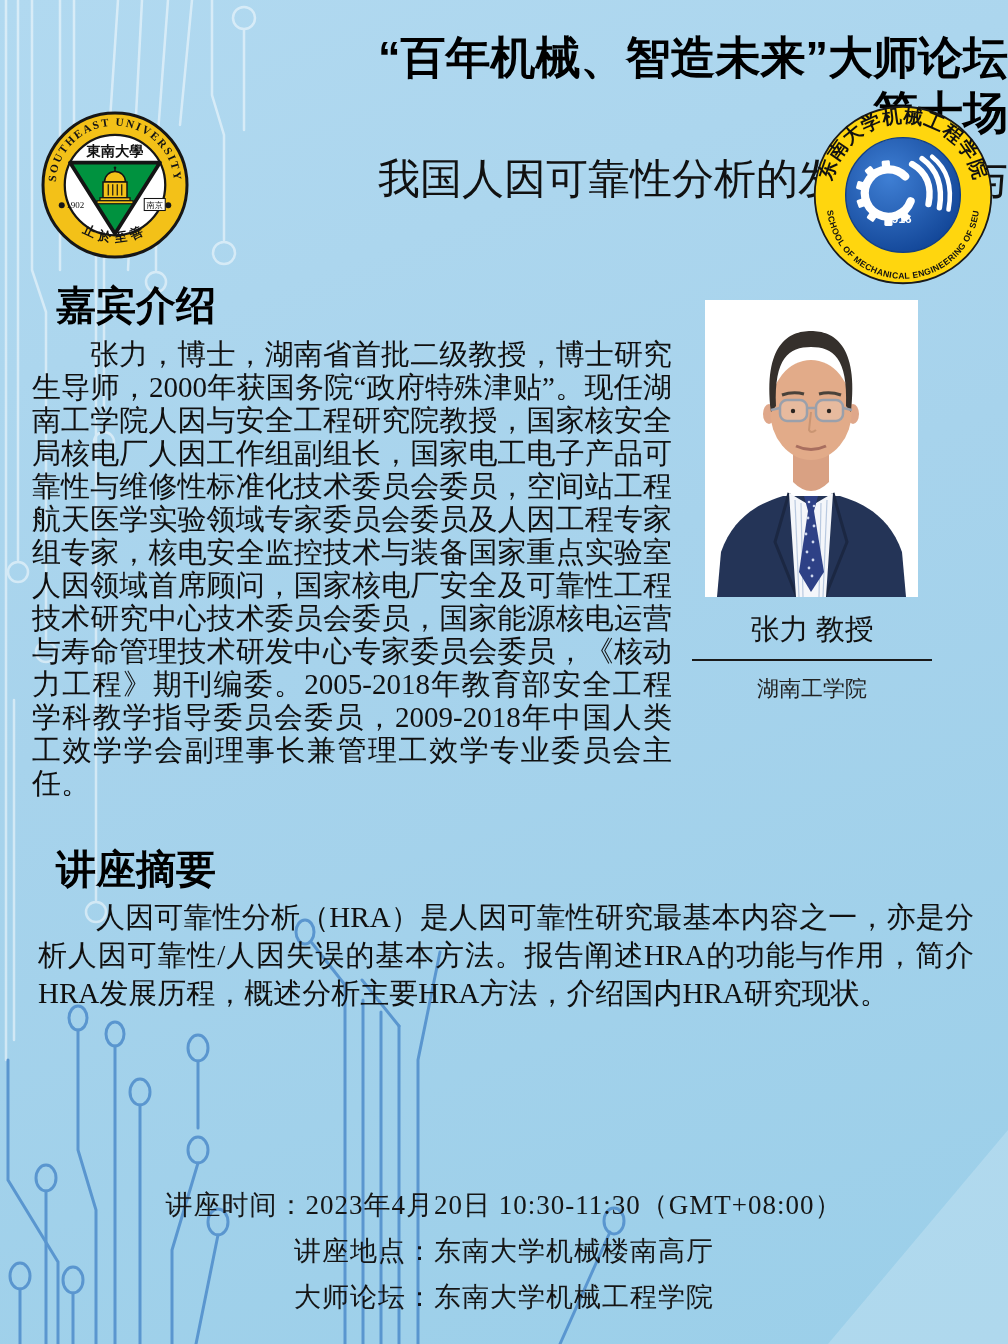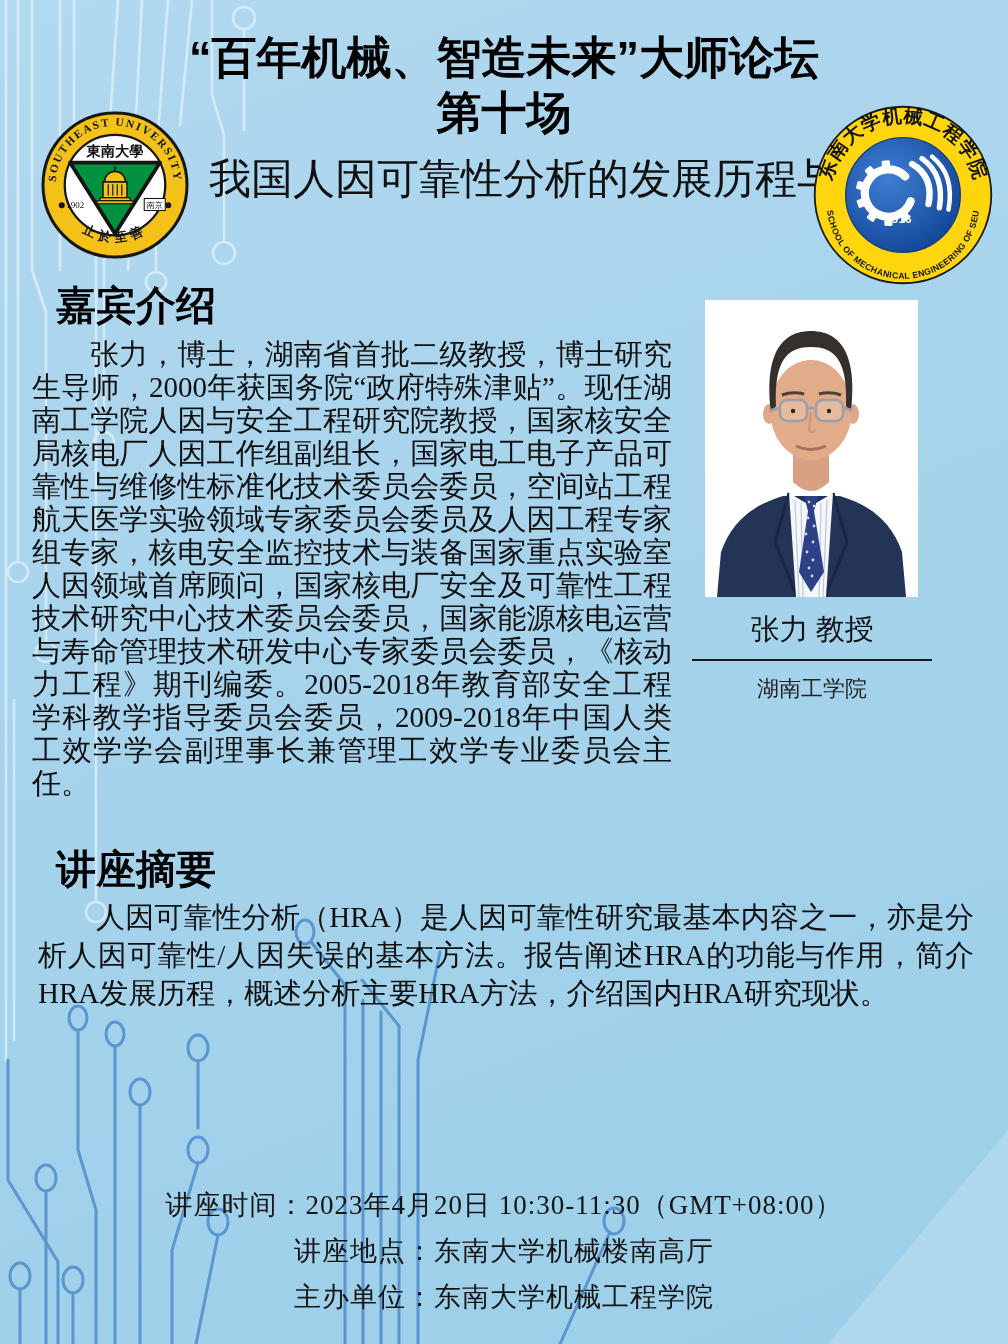--- a/index.html
+++ b/index.html
@@ -5,21 +5,21 @@
   html,body{margin:0;padding:0;}
   .poster{
     position:relative;
     width:1008px;height:1344px;
     overflow:hidden;
     background:linear-gradient(160deg,#b1d9f0 0%,#a7d3ec 45%,#9bcfe9 100%);
     font-family:"Liberation Serif",serif;
     color:#0a0a0a;
   }
   .bg-svg{position:absolute;inset:0;width:100%;height:100%;}
-  .header{position:absolute;top:30px;left:0;width:100%;text-align:center;}
+  .header{position:absolute;top:30px;left:0;width:100%;text-align:right;}
   .title{
     font-family:"Liberation Sans",sans-serif;
     font-weight:bold;font-size:45px;line-height:55px;color:#000;
   }
   .subtitle{
     margin-top:14px;
     font-size:42px;line-height:50px;font-weight:400;color:#111;padding-left:40px;
   }
   .logo{position:absolute;}
   .logo-seu{left:40px;top:110px;width:150px;height:150px;}
@@ -264,17 +264,17 @@
   <div class="abstract">人因可靠性分析（HRA）是人因可靠性研究最基本内容之一，亦是分析人因可靠性/人因失误的基本方法。报告阐述HRA的功能与作用，简介HRA发展历程，概述分析主要HRA方法，介绍国内HRA研究现状。</div>
 
   <div class="footer">
     <div class="footer-row">
       <span>讲座时间：</span><span>2023年4月20日 10:30-11:30（GMT+08:00）</span>
     </div>
     <div class="footer-row">
       <span>讲座地点：</span><span>东南大学机械楼南高厅</span>
     </div>
     <div class="footer-row">
-      <span>主办单位：</span><span>东南大学机械工程学院</span>
+      <span>大师论坛：</span><span>东南大学机械工程学院</span>
     </div>
   </div>
 
 </div>
 
 </body></html>

